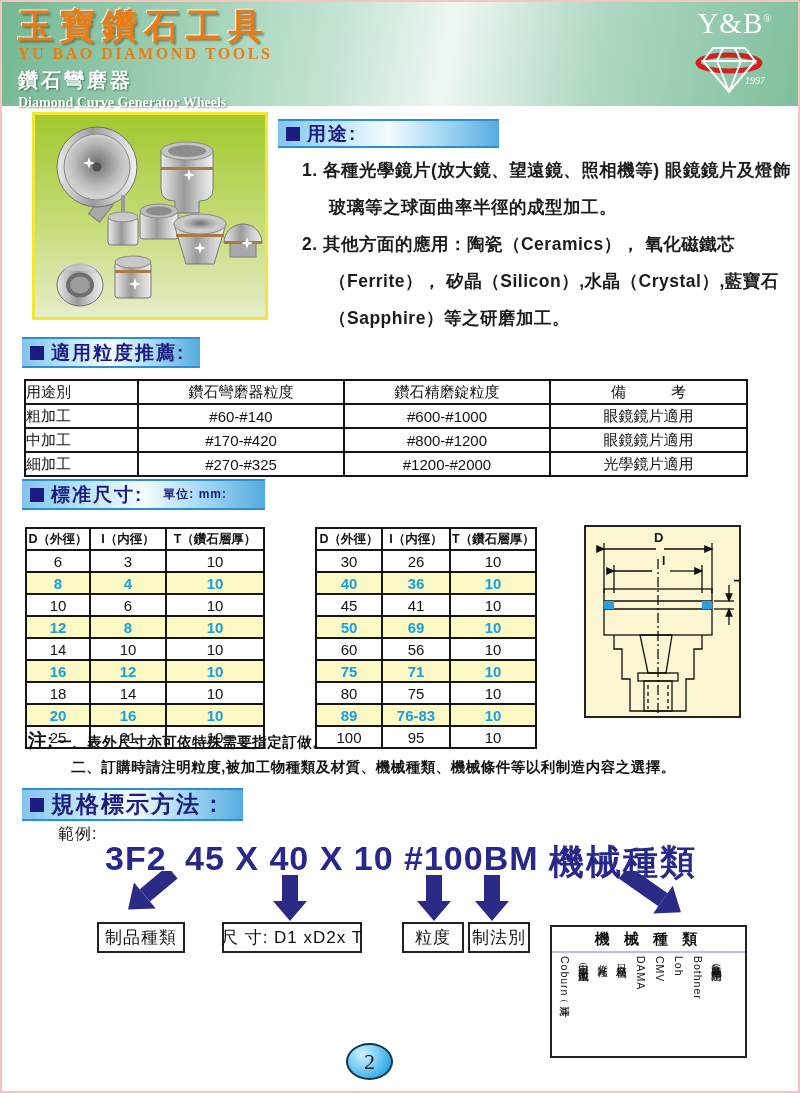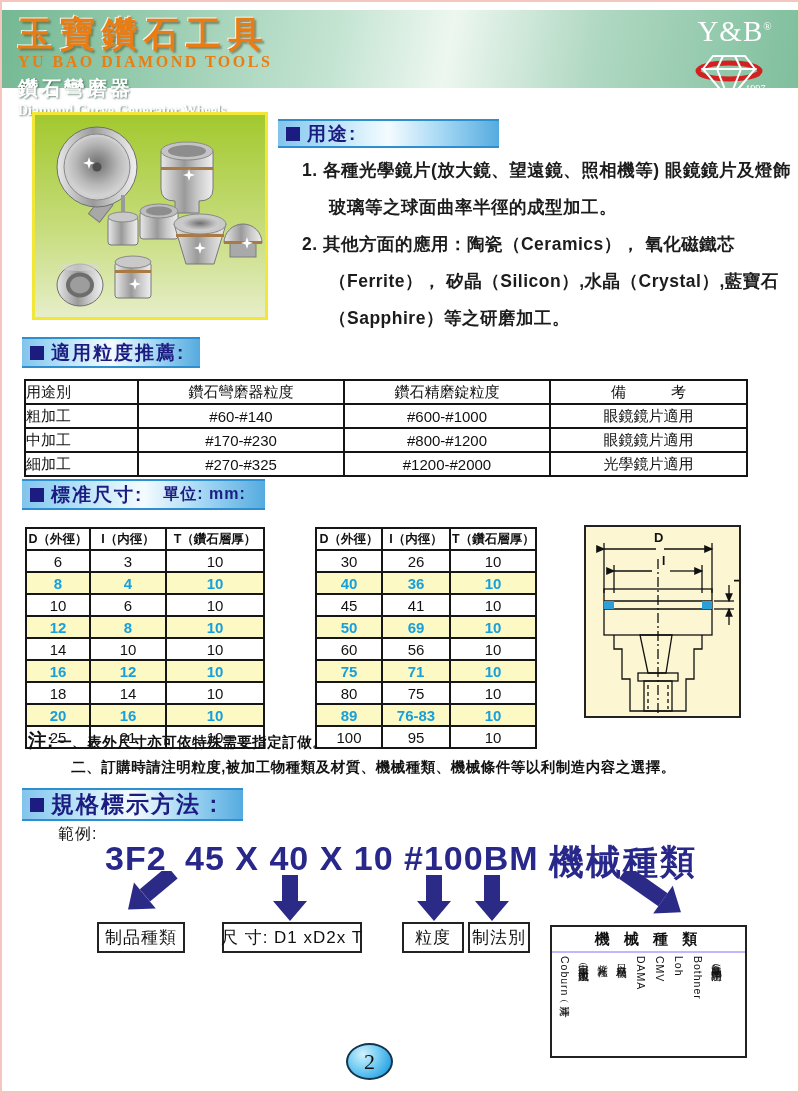--- a/index.html
+++ b/index.html
@@ -1,39 +1,39 @@
 <!DOCTYPE html>
 <html><head>
 <meta charset="utf-8">
 <style>
   html,body{margin:0;padding:0;background:#ffffff;font-family:"Liberation Sans",sans-serif;}
   #page{position:relative;width:800px;height:1093px;background:#fff;border:2px solid #f4c6bd;box-sizing:border-box;overflow:hidden;}
 
   
-  .header{position:absolute;left:0;top:0;width:796px;height:78px;
-    background:linear-gradient(100deg,#74b893 0%,#9dcfb4 22%,#c4e4d2 42%,#edf7f0 56%,#b0d8c2 74%,#7fbf9d 100%);margin-top:8px;}
+  .header{position:absolute;left:0;top:0;width:796px;height:104px;
+    background:linear-gradient(100deg,#74b893 0%,#9dcfb4 22%,#c4e4d2 42%,#edf7f0 56%,#b0d8c2 74%,#7fbf9d 100%);}
   .brand{position:absolute;left:16px;top:6px;}
   .brand-cjk{font-size:35px;font-weight:bold;color:#e97c12;letter-spacing:7px;line-height:36px;
     text-shadow:2px 2px 2px rgba(70,50,10,.45),-1px -1px 0 rgba(255,255,255,.85);}
   .brand-en{font-family:"Liberation Serif",serif;font-size:16px;font-weight:bold;color:#e97c12;letter-spacing:2.5px;margin-top:1px;}
   .prod-cjk{font-size:20px;font-weight:bold;color:#fff;letter-spacing:3px;margin-top:4px;
     text-shadow:1px 1px 2px rgba(20,60,40,.6);}
   .prod-en{font-family:"Liberation Serif",serif;font-size:14px;font-weight:bold;color:#fff;margin-top:1px;
     text-shadow:1px 1px 2px rgba(20,60,40,.6);}
   .logo{position:absolute;right:8px;top:5px;width:110px;text-align:center;}
   .logo-text{font-family:"Liberation Serif",serif;font-size:29px;color:#fff;letter-spacing:1px;}
   .logo-text sup{font-size:11px;}
 
   
   .banner{position:absolute;display:flex;align-items:center;padding-left:8px;box-sizing:border-box;
     background:linear-gradient(90deg,#83c4ec 0%,#a9dbf6 18%,#e2f4fd 42%,#f4fbff 50%,#a5d8f4 74%,#55abdf 100%);
     border-top:2px solid #2e8fd0;border-bottom:2px solid #2e8fd0;
     color:#1c1c80;font-weight:bold;letter-spacing:2px;}
   .banner .sq{width:14px;height:14px;background:#1c1c80;margin-right:7px;flex:none;}
-  .banner .unit{font-size:16px;margin-left:20px;letter-spacing:1px;}
+  .banner .unit{font-size:12px;margin-left:20px;letter-spacing:1px;}
 
   
   .photo{position:absolute;left:30px;top:110px;width:236px;height:208px;box-sizing:border-box;
     border:3px solid #f2e636;background:linear-gradient(180deg,#a2c92e 0%,#c6dc7a 55%,#e6eec9 100%);}
 
   
   #b-usage{left:276px;top:117px;width:221px;height:29px;font-size:19px;}
   .usage-list{position:absolute;left:300px;top:150px;width:496px;font-size:17.5px;color:#1c1c1c;letter-spacing:.5px;line-height:37px;font-weight:bold;}
   .u-item{padding-left:27px;text-indent:-27px;}
 
@@ -223,21 +223,21 @@
     </thead>
     <tbody>
         <tr>
           <td>粗加工</td>
           <td>#60-#140</td>
           <td>#600-#1000</td>
           <td>眼鏡鏡片適用</td>
         </tr>
         <tr>
           <td>中加工</td>
-          <td>#170-#230</td>
+          <td>#170-#420</td>
           <td>#800-#1200</td>
           <td>眼鏡鏡片適用</td>
         </tr>
         <tr>
           <td>細加工</td>
           <td>#270-#325</td>
           <td>#1200-#2000</td>
           <td>光學鏡片適用</td>
         </tr>
       </tbody>

